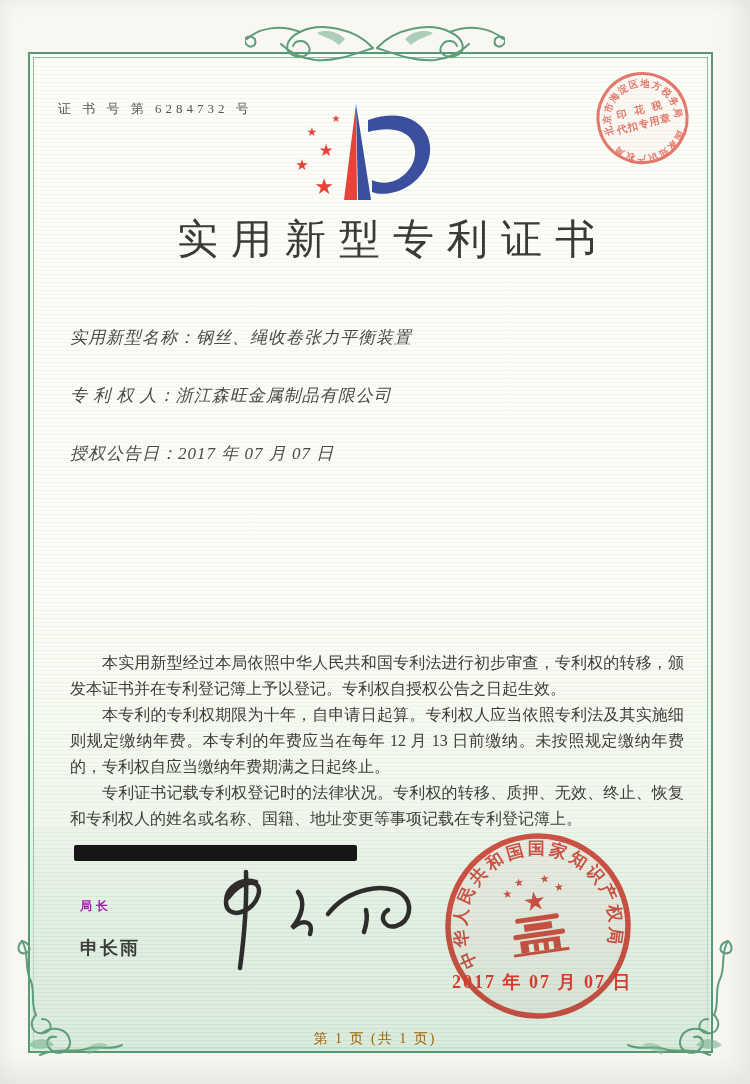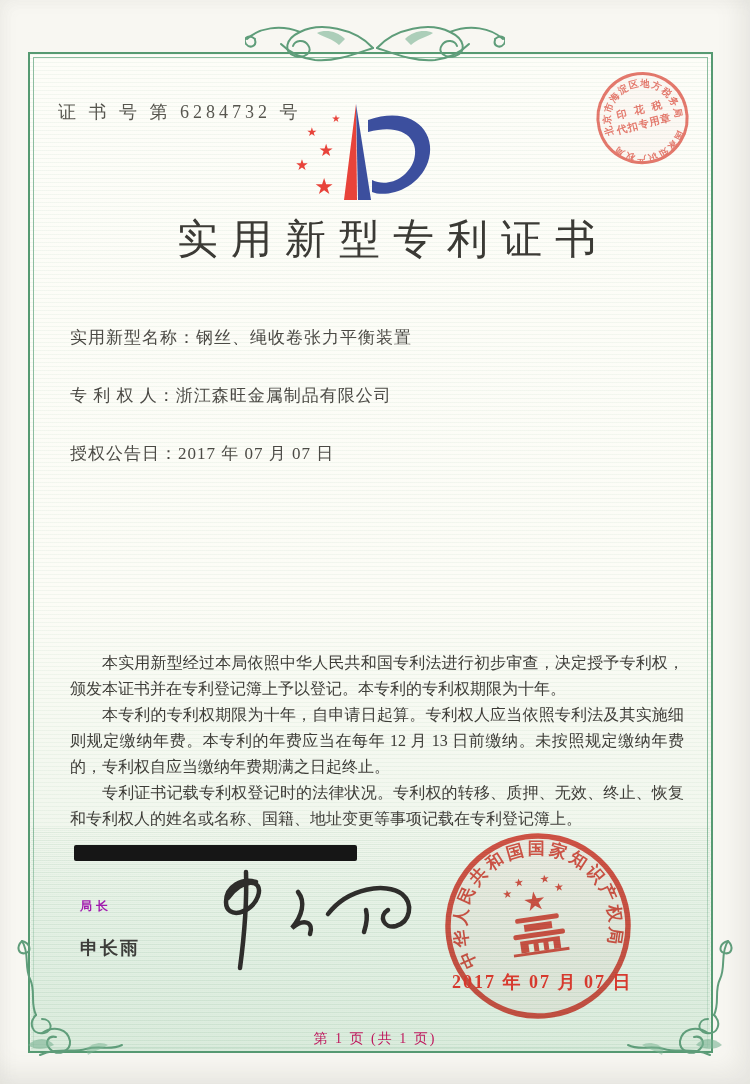--- a/index.html
+++ b/index.html
@@ -27,34 +27,34 @@
     background:
       repeating-linear-gradient(180deg, rgba(100,160,120,.13) 0 1px, rgba(0,0,0,0) 1px 4px),
       linear-gradient(180deg, rgba(226,240,227,0) 0%, rgba(222,238,224,.55) 40%, rgba(215,234,218,.75) 100%);
   }
   .ornament{position:absolute;color:#5f9d7a;}
   .ornament svg{display:block;}
   .corner-right{transform:scaleX(-1);}
   
   .cert-no{
     position:absolute;left:58px;top:100px;
-    font-size:18px;letter-spacing:4px;color:#57564f;
+    font-size:13px;letter-spacing:4px;color:#57564f;
   }
   .logo{position:absolute;left:286px;top:96px;}
   .tax-stamp{position:absolute;left:583px;top:58px;transform:rotate(-14deg);opacity:.88;mix-blend-mode:multiply;}
   .title{
     position:absolute;left:0;right:0;top:212px;text-align:center;
     font-size:41px;letter-spacing:13px;color:#3b3a35;font-weight:500;padding-left:36px;
   }
   .fields{
     position:absolute;left:70px;top:326px;width:600px;
     display:grid;row-gap:34px;
     font-size:17px;color:#4b4a45;letter-spacing:1px;
   }
-  .field-row{display:flex;line-height:24px;}
+  .field-row{display:flex;line-height:24px;font-style:italic;}
   .field-label{white-space:pre;}
   .paragraphs{
     position:absolute;left:70px;top:650px;width:614px;
     font-size:16px;line-height:26px;color:#3e3d38;text-align:justify;
   }
   .paragraphs p{margin:0;text-indent:2em;}
   .redaction{position:absolute;left:74px;top:845px;width:283px;height:16px;background:#161616;border-radius:2px;}
   .officer-title{
     position:absolute;left:80px;top:898px;
     font-family:Liberation Serif, serif;
@@ -66,21 +66,21 @@
     font-size:18px;color:#3d3d3a;letter-spacing:2px;font-weight:700;
   }
   .signature{position:absolute;left:190px;top:866px;}
   .issue-seal{position:absolute;left:438px;top:826px;opacity:.9;mix-blend-mode:multiply;}
   .seal-date{
     position:absolute;left:452px;top:970px;
     font-size:18px;color:#d63a2e;letter-spacing:2px;font-weight:600;
   }
   .footer{
     position:absolute;left:0;right:0;top:1030px;text-align:center;
-    font-size:14px;color:#be185d;letter-spacing:2px;
+    font-size:14px;color:#a16207;letter-spacing:2px;
   }
 </style>
 </head>
 <body>
 
 <div class="page">
 
   <div class="frame">
     <div class="frame-inner"></div>
   </div>
@@ -174,21 +174,21 @@
       <span class="field-label">专 利 权 人：</span>
       <span class="field-value">浙江森旺金属制品有限公司</span>
     </div>
     <div class="field-row">
       <span class="field-label">授权公告日：</span>
       <span class="field-value">2017 年 07 月 07 日</span>
     </div>
   </div>
 
   <div class="paragraphs">
-    <p>本实用新型经过本局依照中华人民共和国专利法进行初步审查，决定授予专利权，颁发本证书并在专利登记簿上予以登记。本专利的专利权期限为十年。</p>
+    <p>本实用新型经过本局依照中华人民共和国专利法进行初步审查，专利权的转移，颁发本证书并在专利登记簿上予以登记。专利权自授权公告之日起生效。</p>
     <p>本专利的专利权期限为十年，自申请日起算。专利权人应当依照专利法及其实施细则规定缴纳年费。本专利的年费应当在每年 12 月 13 日前缴纳。未按照规定缴纳年费的，专利权自应当缴纳年费期满之日起终止。</p>
     <p>专利证书记载专利权登记时的法律状况。专利权的转移、质押、无效、终止、恢复和专利权人的姓名或名称、国籍、地址变更等事项记载在专利登记簿上。</p>
   </div>
 
   <div class="redaction"></div>
 
   <div class="officer-title">局长</div>
   <div class="officer-name">申长雨</div>
 
   <div class="signature">

